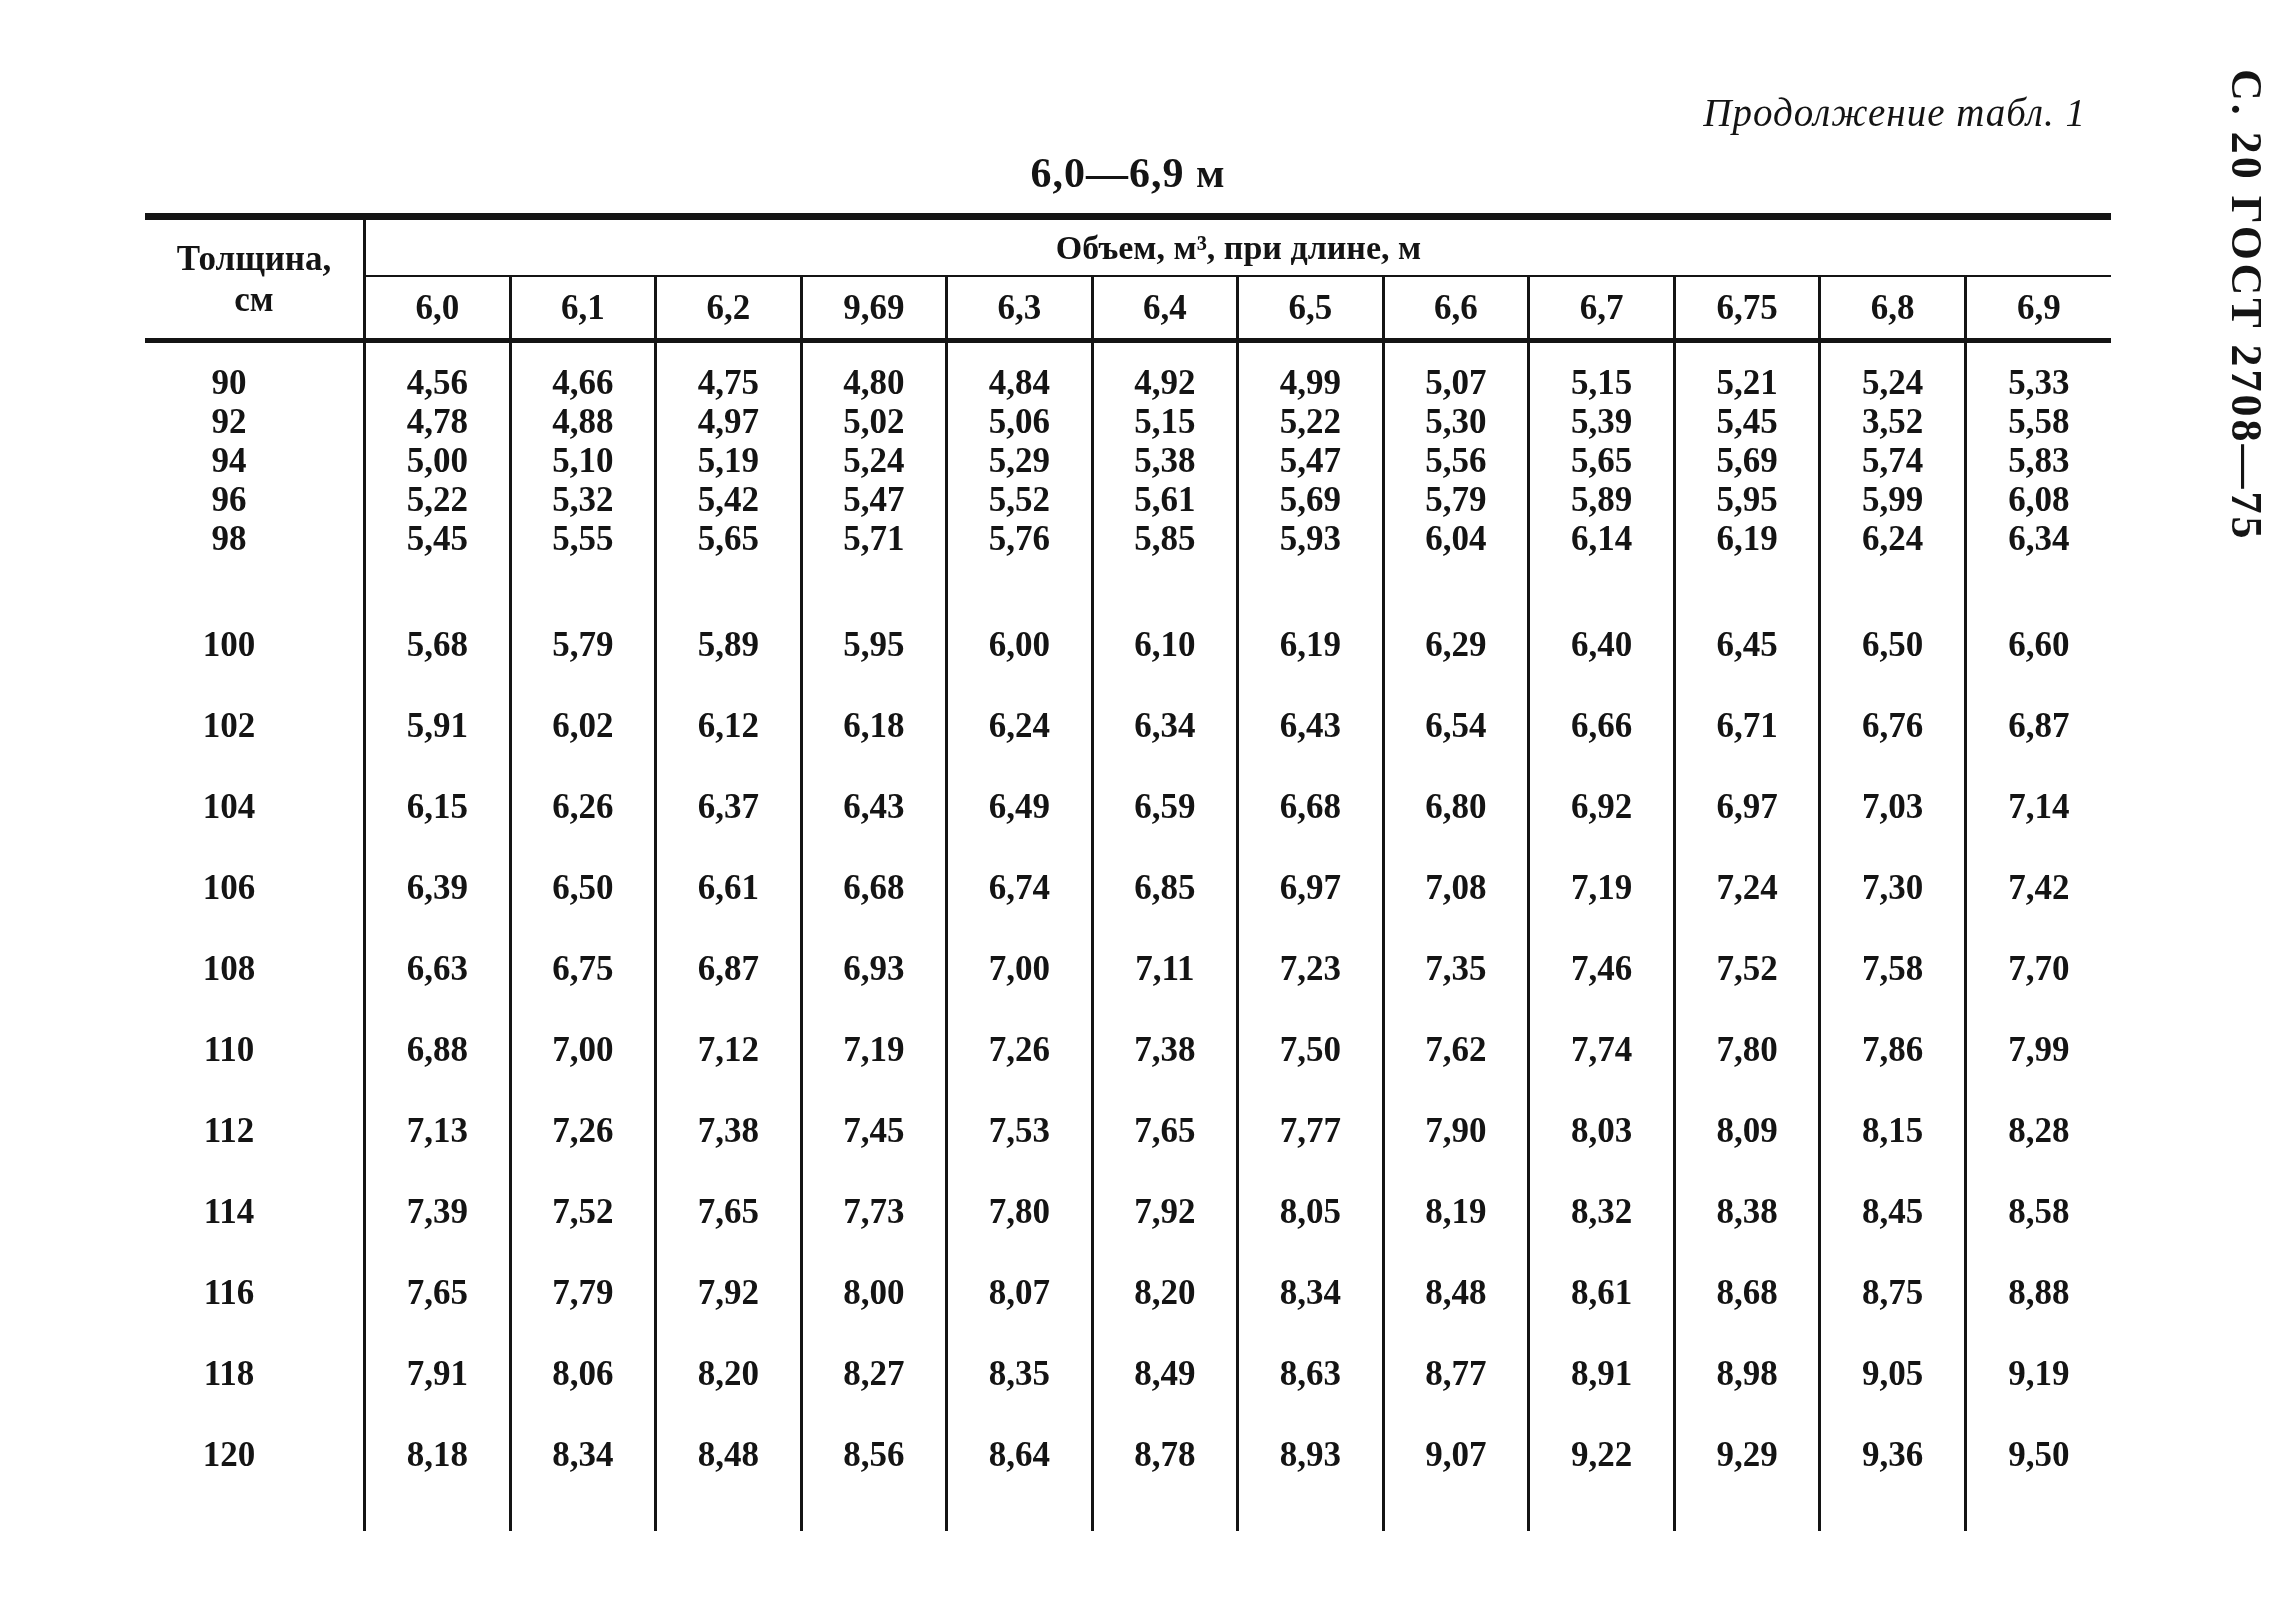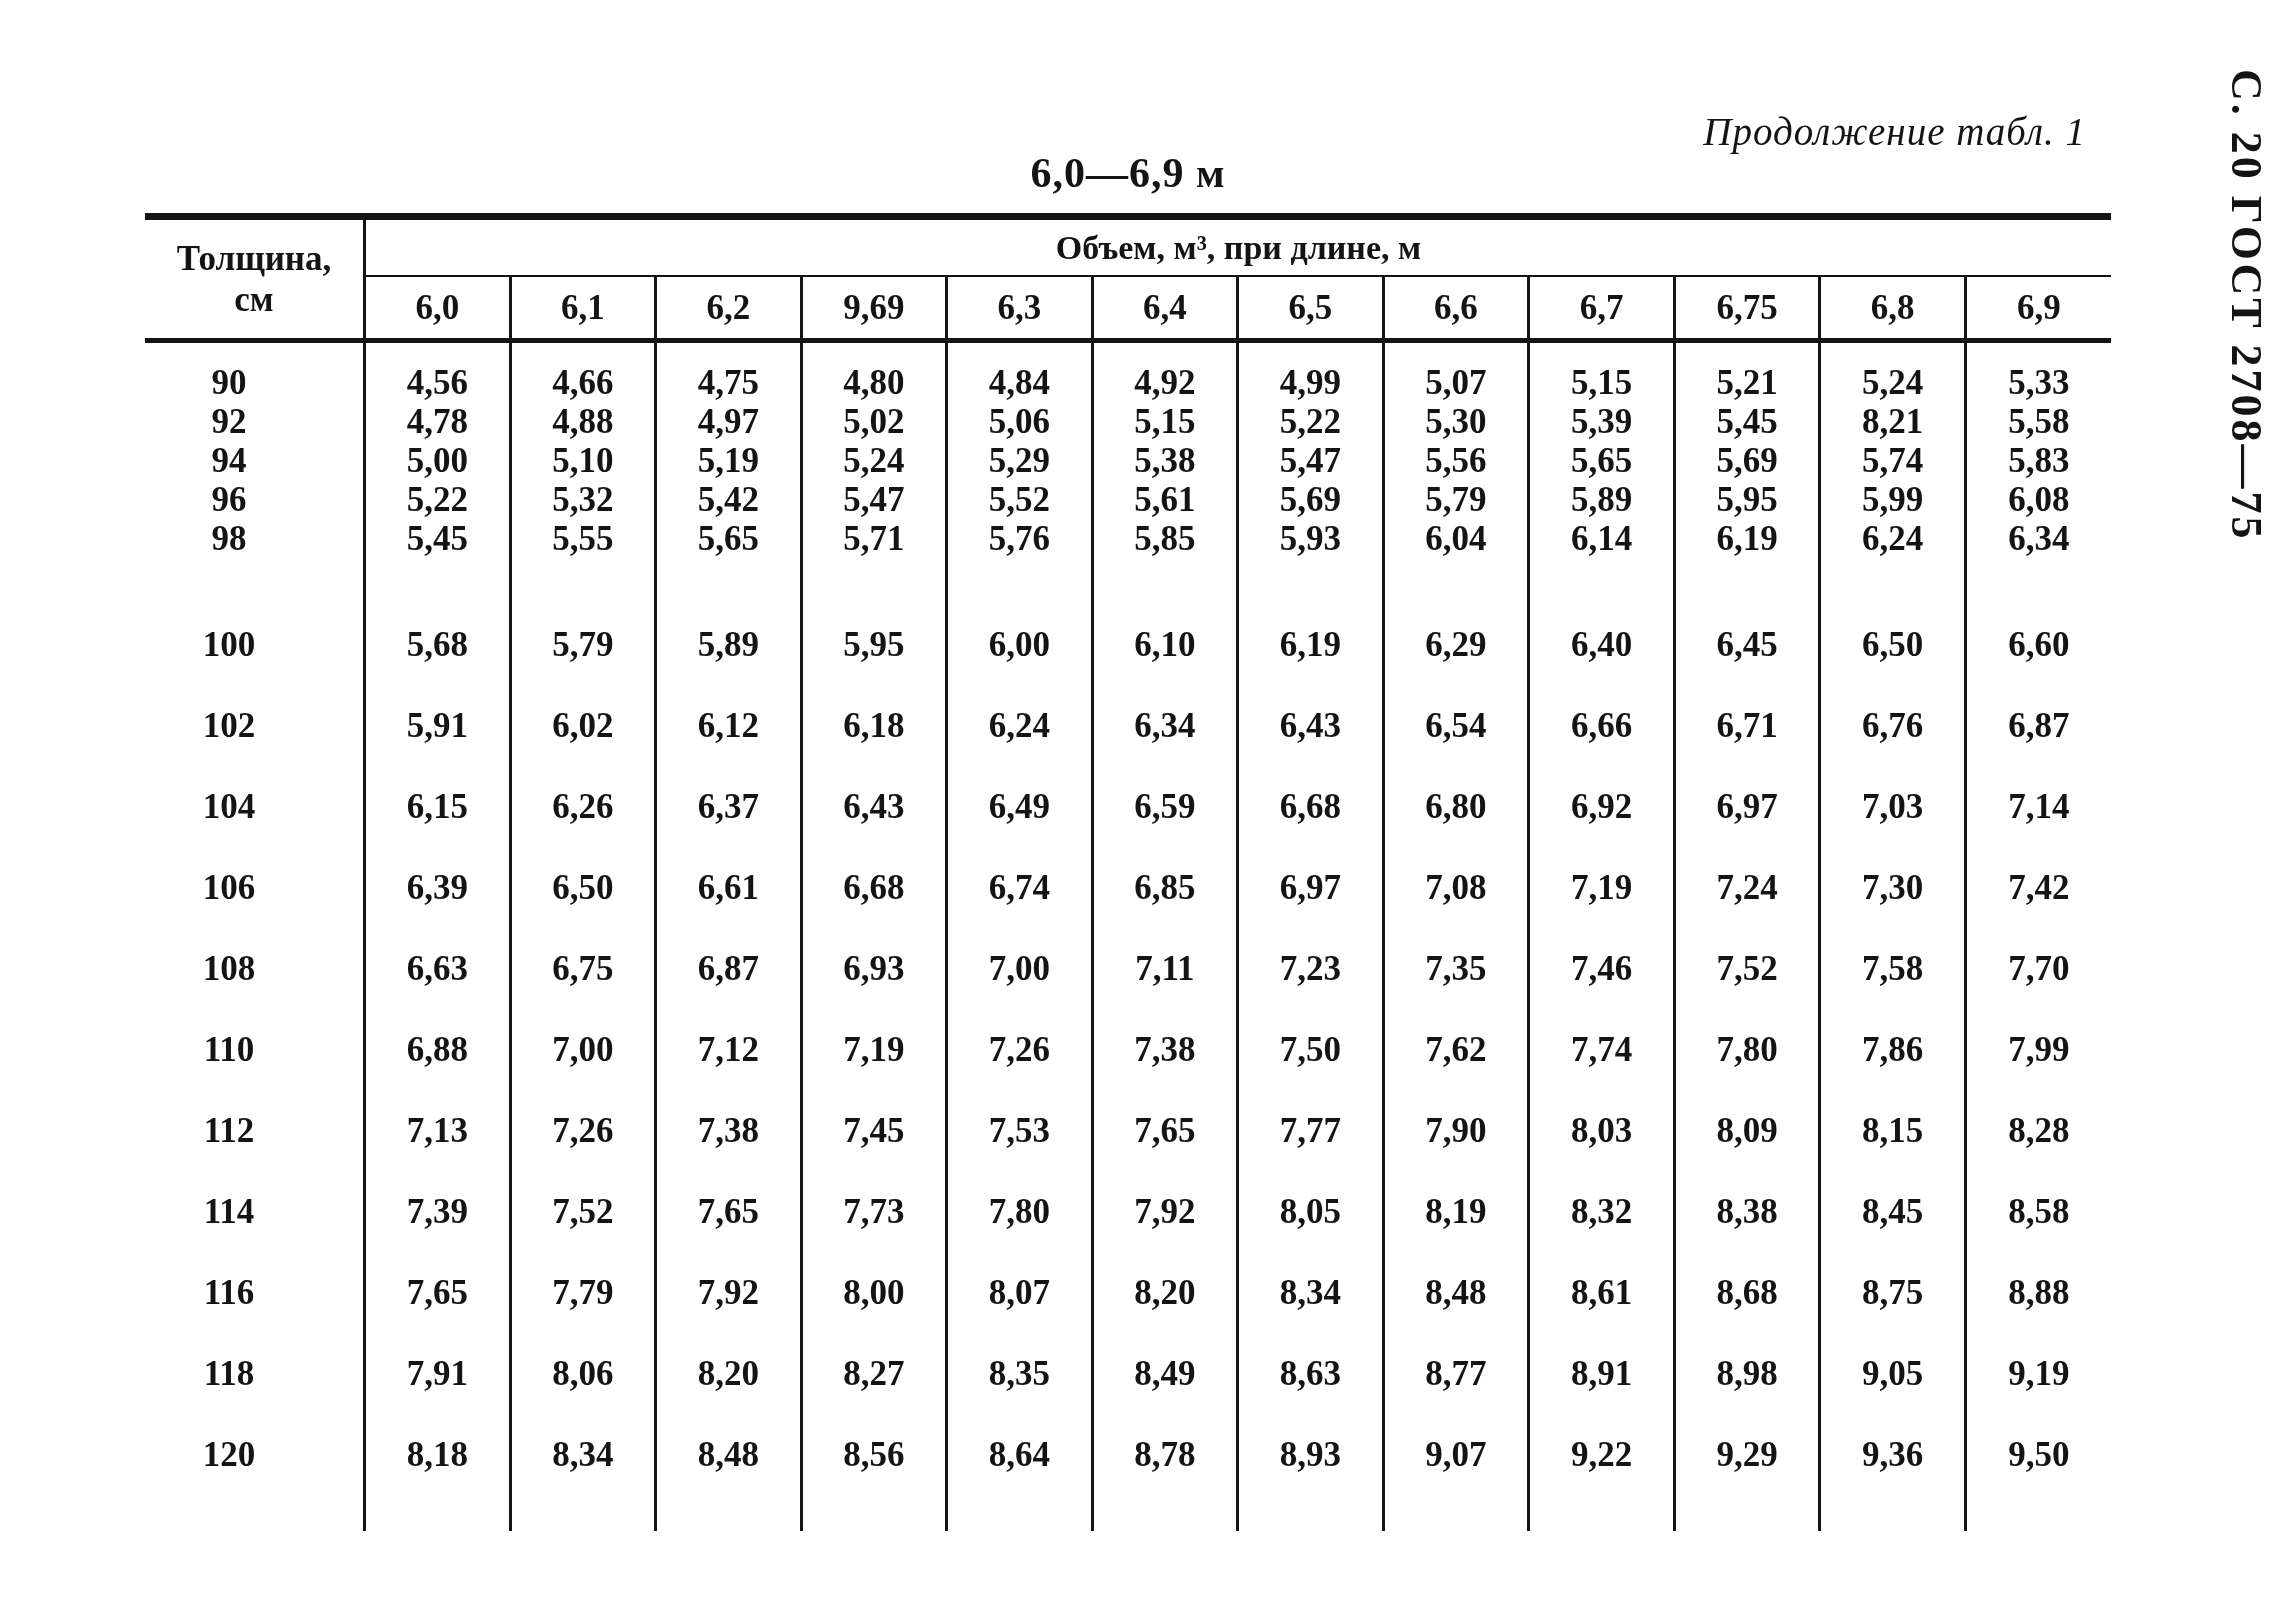--- a/index.html
+++ b/index.html
@@ -7,21 +7,21 @@
     position: relative;
     width: 2288px;
     height: 1604px;
     background: #ffffff;
     color: #141414;
     font-family: "Liberation Serif", "DejaVu Serif", serif;
     overflow: hidden;
   }
   .continuation {
     position: absolute;
-    top: 109px;
+    top: 90px;
     right: 202px;
     font-style: italic;
     font-size: 39px;
     letter-spacing: 1px;
     white-space: nowrap;
   }
   .side-ref {
     position: absolute;
     top: 69px;
     right: 16px;
@@ -155,21 +155,21 @@
             <td>4,78</td>
             <td>4,88</td>
             <td>4,97</td>
             <td>5,02</td>
             <td>5,06</td>
             <td>5,15</td>
             <td>5,22</td>
             <td>5,30</td>
             <td>5,39</td>
             <td>5,45</td>
-            <td>8,21</td>
+            <td>3,52</td>
             <td>5,58</td>
           </tr>
           <tr class="compact">
             <td class="thk">94</td>
             <td>5,00</td>
             <td>5,10</td>
             <td>5,19</td>
             <td>5,24</td>
             <td>5,29</td>
             <td>5,38</td>

